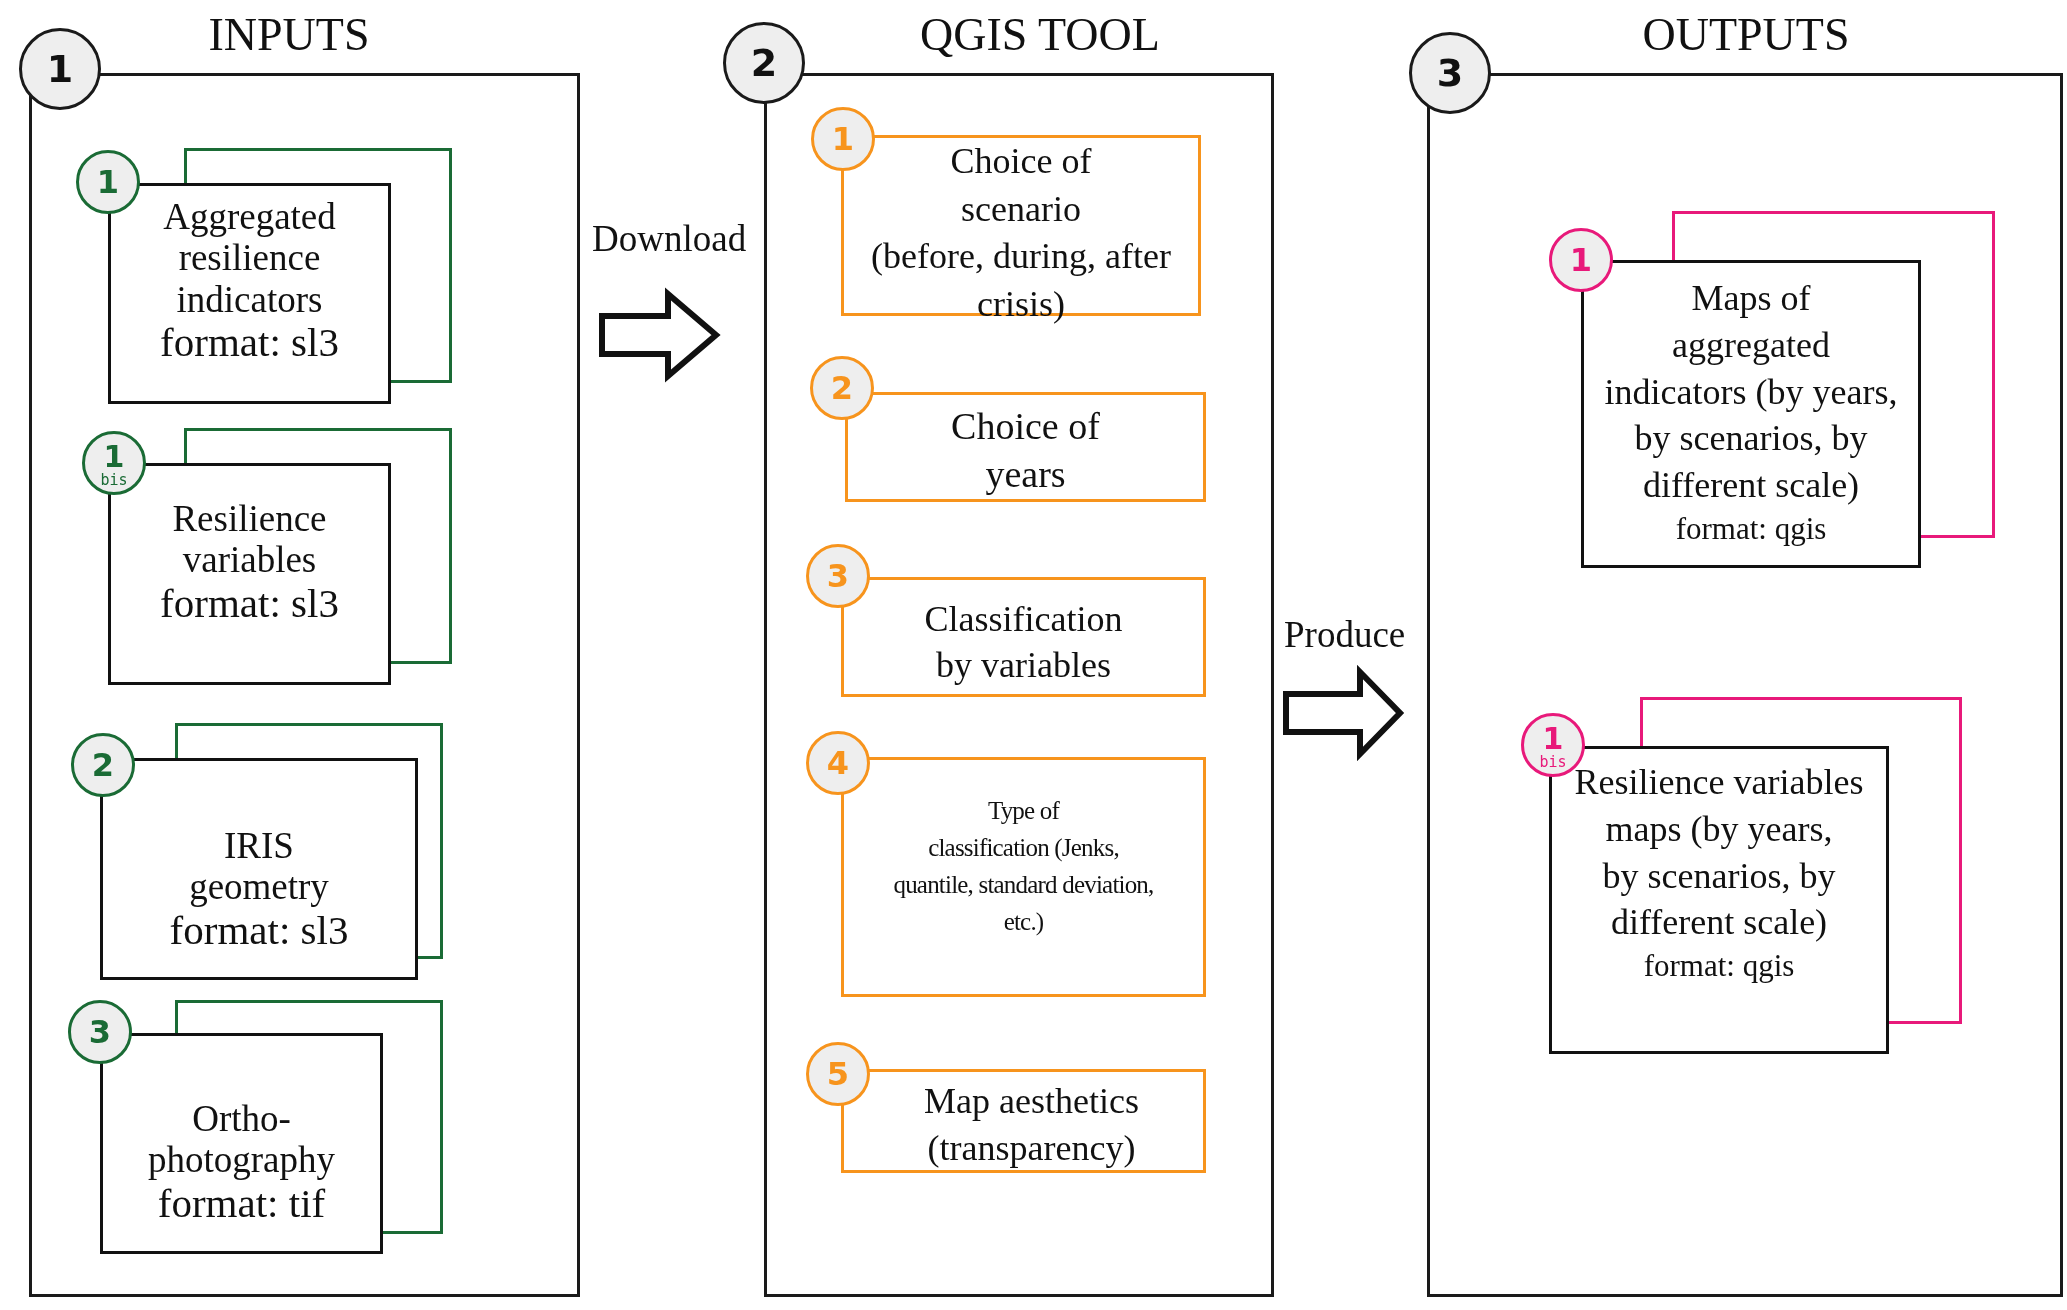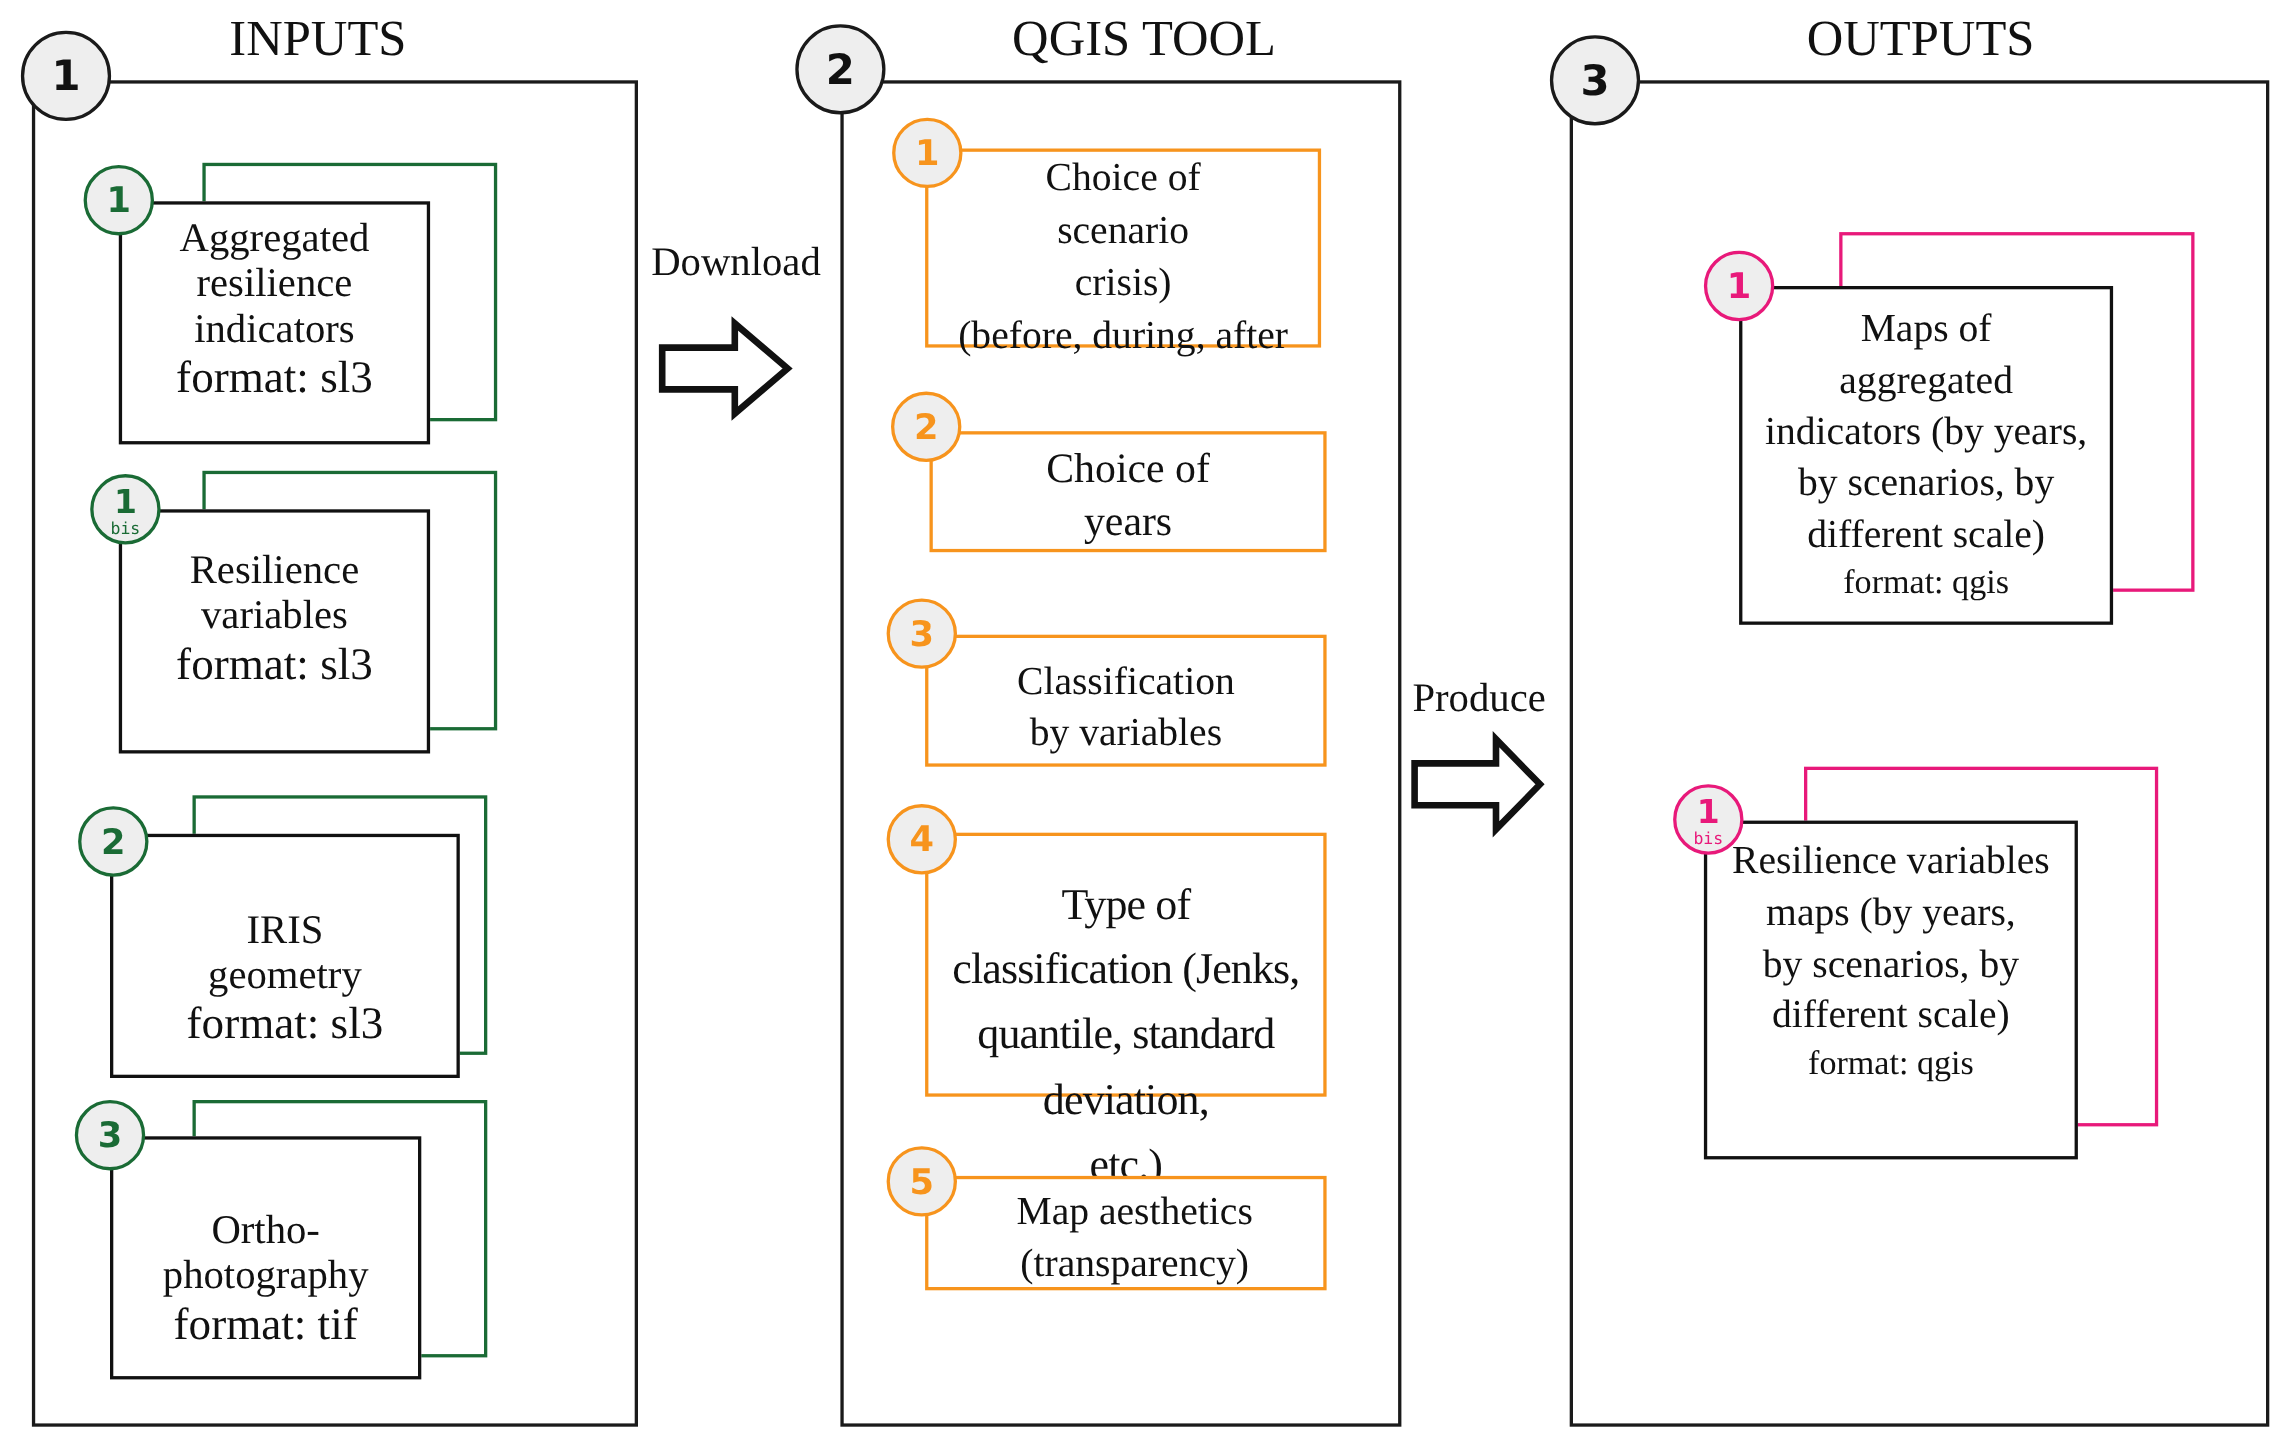--- a/index.html
+++ b/index.html
@@ -96,22 +96,22 @@
 <div class="abs title" style="left:890px; top:12px; width:300px;">QGIS TOOL</div>
 <div class="abs panel" style="left:764px; top:73px; width:510px; height:1224px;"></div>
 <div class="abs big-circle" style="left:723px; top:22px;">
     <span>2</span>
   </div>
 
 <div class="abs box" style="left:841px; top:135px; width:360px; height:181px;">
   <div class="box-text" style="top:0; font-size:36px; line-height:1.32;">
     <div>Choice of</div>
     <div>scenario</div>
+    <div>(before, during, after</div>
     <div>crisis)</div>
-    <div>(before, during, after</div>
   </div>
 </div>
 <div class="abs small-circle orange" style="left:811px; top:107px;">
     <span>1</span>
   </div>
 
 <div class="abs box" style="left:845px; top:392px; width:361px; height:110px;">
   <div class="box-text" style="top:8px; font-size:38px; line-height:1.25;">
     <div>Choice of</div>
     <div>years</div>
@@ -125,21 +125,21 @@
   <div class="box-text" style="top:16px; font-size:36px; line-height:1.28;">
     <div>Classification</div>
     <div>by variables</div>
   </div>
 </div>
 <div class="abs small-circle orange" style="left:806px; top:544px;">
     <span>3</span>
   </div>
 
 <div class="abs box" style="left:841px; top:757px; width:365px; height:240px;">
-  <div class="box-text" style="top:32px; font-size:40px; line-height:1.48; letter-spacing:-0.8px;">
+  <div class="box-text" style="top:32px; font-size:25px; line-height:1.48; letter-spacing:-0.8px;">
     <div>Type of</div>
     <div>classification (Jenks,</div>
     <div>quantile, standard deviation,</div>
     <div>etc.)</div>
   </div>
 </div>
 <div class="abs small-circle orange" style="left:806px; top:731px;">
     <span>4</span>
   </div>
 

